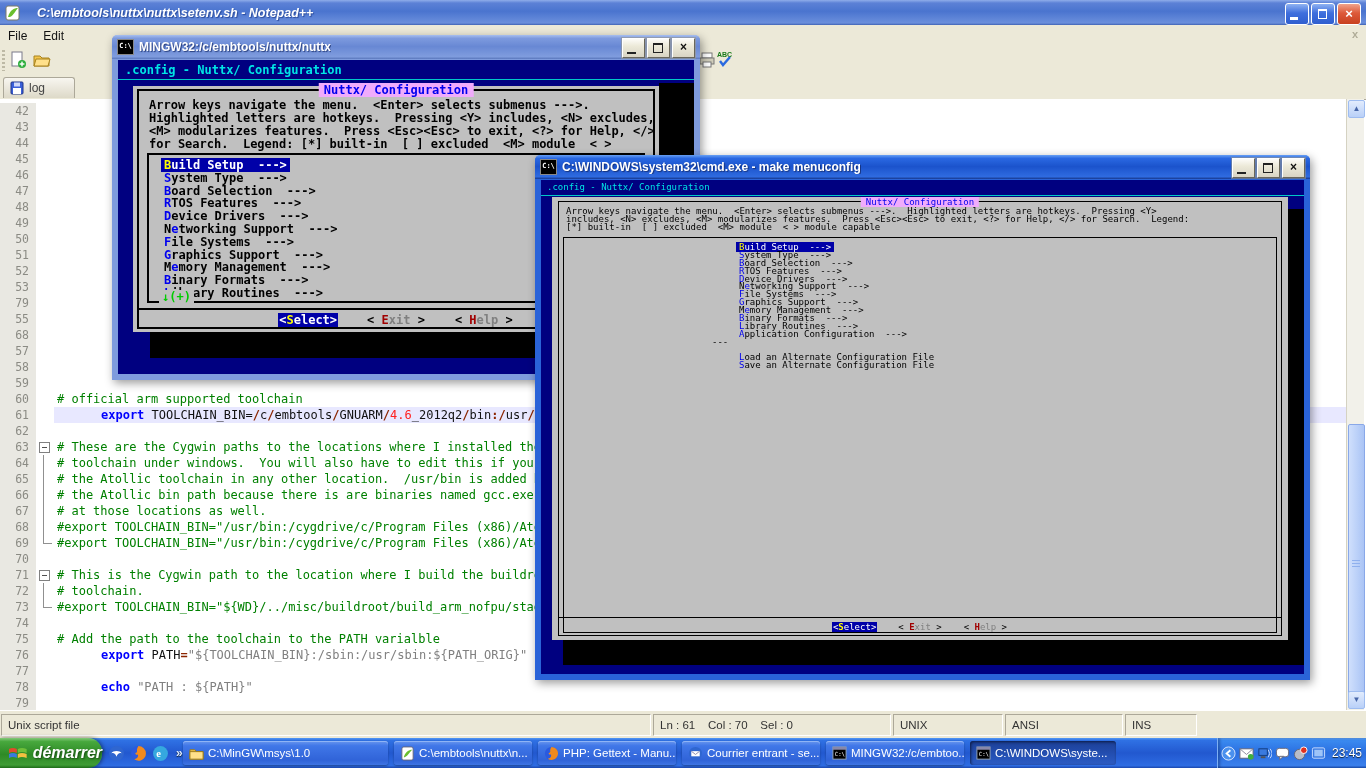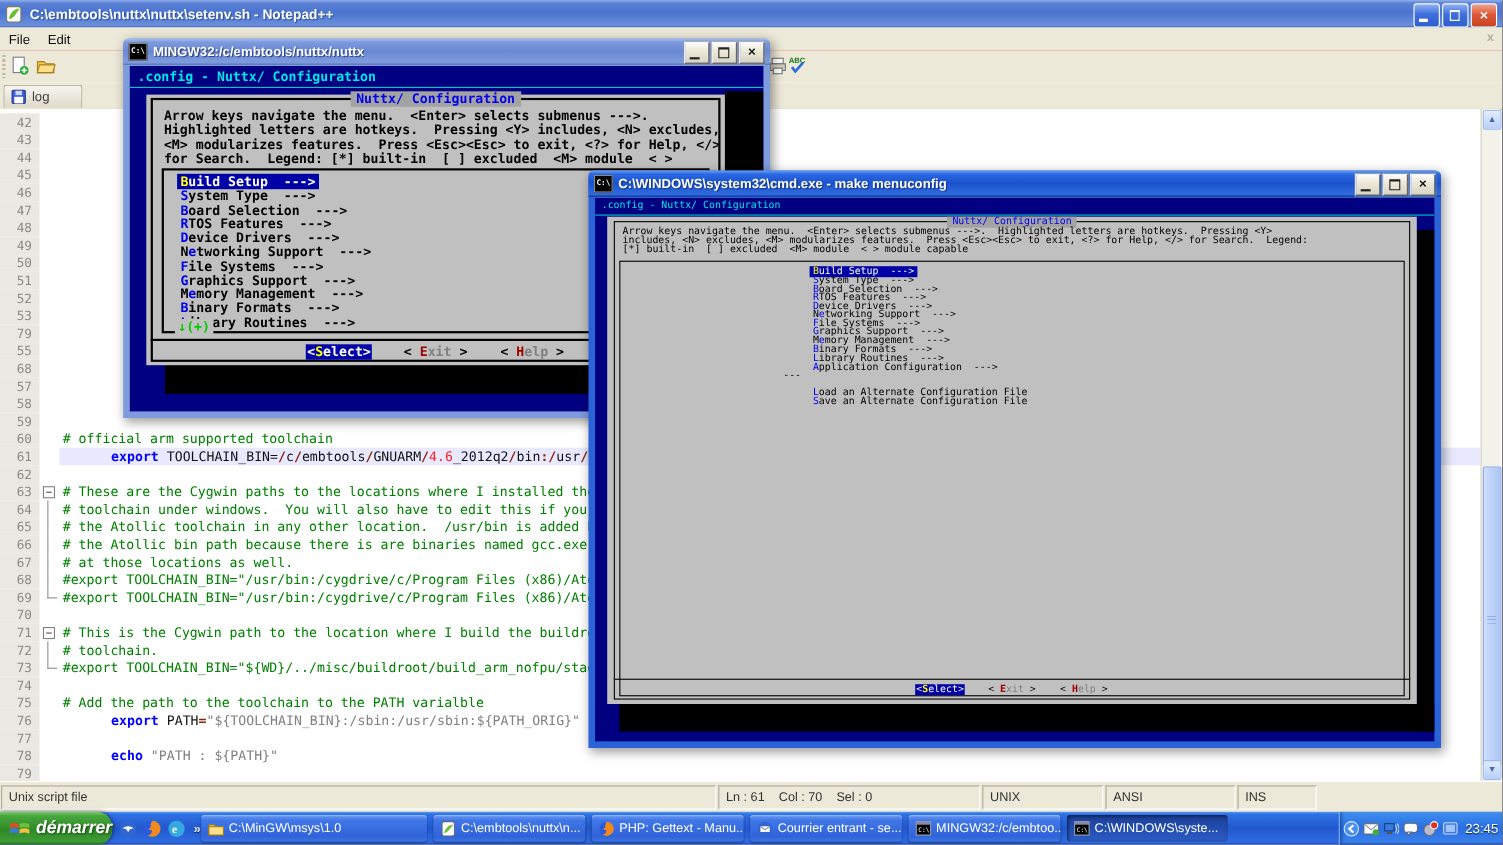--- a/index.html
+++ b/index.html
@@ -6,21 +6,21 @@
   #screen{position:relative;width:1366px;height:768px;overflow:hidden;
     font-family:"Liberation Sans",sans-serif;background:#fff;}
   .abs{position:absolute;}
   .pre{white-space:pre;}
 
   
   #npp-title{left:0;top:0;width:1366px;height:25px;
     background:linear-gradient(180deg,#8fadea 0%,#5c81d6 12%,#44б 40%,#4a74cf 45%,#6b8fdc 92%,#4062b4 100%);
     background:linear-gradient(180deg,#8fadea 0%,#5c81d6 12%,#4a74cf 45%,#6b8fdc 92%,#4062b4 100%);
     color:#fff;font-weight:bold;font-size:12.5px;display:flex;align-items:center;}
-  #npp-title .ttext{margin-left:6px;text-shadow:1px 1px 1px #2a4a9a;}
+  #npp-title .ttext{margin-left:16px;text-shadow:1px 1px 1px #2a4a9a;font-style:italic;}
   #npp-icon{width:16px;height:16px;margin-left:5px;flex:none;}
   .capbtns{position:absolute;right:5px;top:3px;display:flex;gap:2px;}
   .xbtn{width:22px;height:20px;border:1px solid #fff;border-radius:3px;
     background:linear-gradient(180deg,#8fb2f2,#3f6fdd 45%,#2f5ecf);position:relative;}
   .xbtn.close{background:linear-gradient(180deg,#f0a38b,#dd5a3a 45%,#c8401f);}
   .xbtn .g-min{position:absolute;left:4px;bottom:4px;width:8px;height:3px;background:#fff;}
   .xbtn .g-rest{position:absolute;left:6px;top:5px;width:7px;height:7px;border:1px solid #fff;border-top:2px solid #fff;}
   .xbtn .g-close{position:absolute;left:0;top:1px;width:100%;text-align:center;color:#fff;font-weight:bold;font-size:13px;line-height:17px;}
   #npp-menubar{left:0;top:25px;width:1366px;height:21px;background:#ece9d8;border-bottom:1px solid #ef4444;
     display:flex;align-items:center;font-size:12px;color:#111;}
@@ -91,21 +91,21 @@
   #cmdwin .xptitle{background:linear-gradient(180deg,#68a0f4 0%,#2a68e2 14%,#1b53cc 48%,#2f6be0 90%,#16388e 100%);}
   #cmd-console{position:absolute;left:6px;top:25px;width:763px;height:494px;background:#000080;overflow:hidden;
     font:9px "DejaVu Sans Mono",monospace;}
 
   .tHeader{position:absolute;color:#00e5e5;white-space:pre;}
   .tRule{position:absolute;height:1px;background:#00c8c8;}
   .shadow{position:absolute;background:#000;}
   .dlg{position:absolute;background:#c0c0c0;color:#000;}
   .obord{position:absolute;border:2px solid #000;}
   .obord.thin{border-width:1px;}
-  .dlg-title{position:absolute;left:50%;transform:translateX(-50%);background:#a3a3a3;color:#0000ee;
+  .dlg-title{position:absolute;left:50%;transform:translateX(-50%);background:#f0abfc;color:#0000ee;
     padding:0 5px;white-space:pre;font-weight:bold;}
   .instr{position:absolute;white-space:pre;}
   .mbox{position:absolute;border:2px solid #000;}
   .mbox.thin{border-width:1px;}
   .mrow{white-space:pre;}
   .mitem{padding:0 3px;text-align:right;}
   .hot{color:#0000ee;}
   .sel .hot,.bsel .bhot{color:#ffff00;}
   .sel{background:#0000a8;color:#fff;}
   .moreind{position:absolute;color:#00cc00;background:#c0c0c0;padding:0 3px;font-weight:bold;white-space:pre;}

